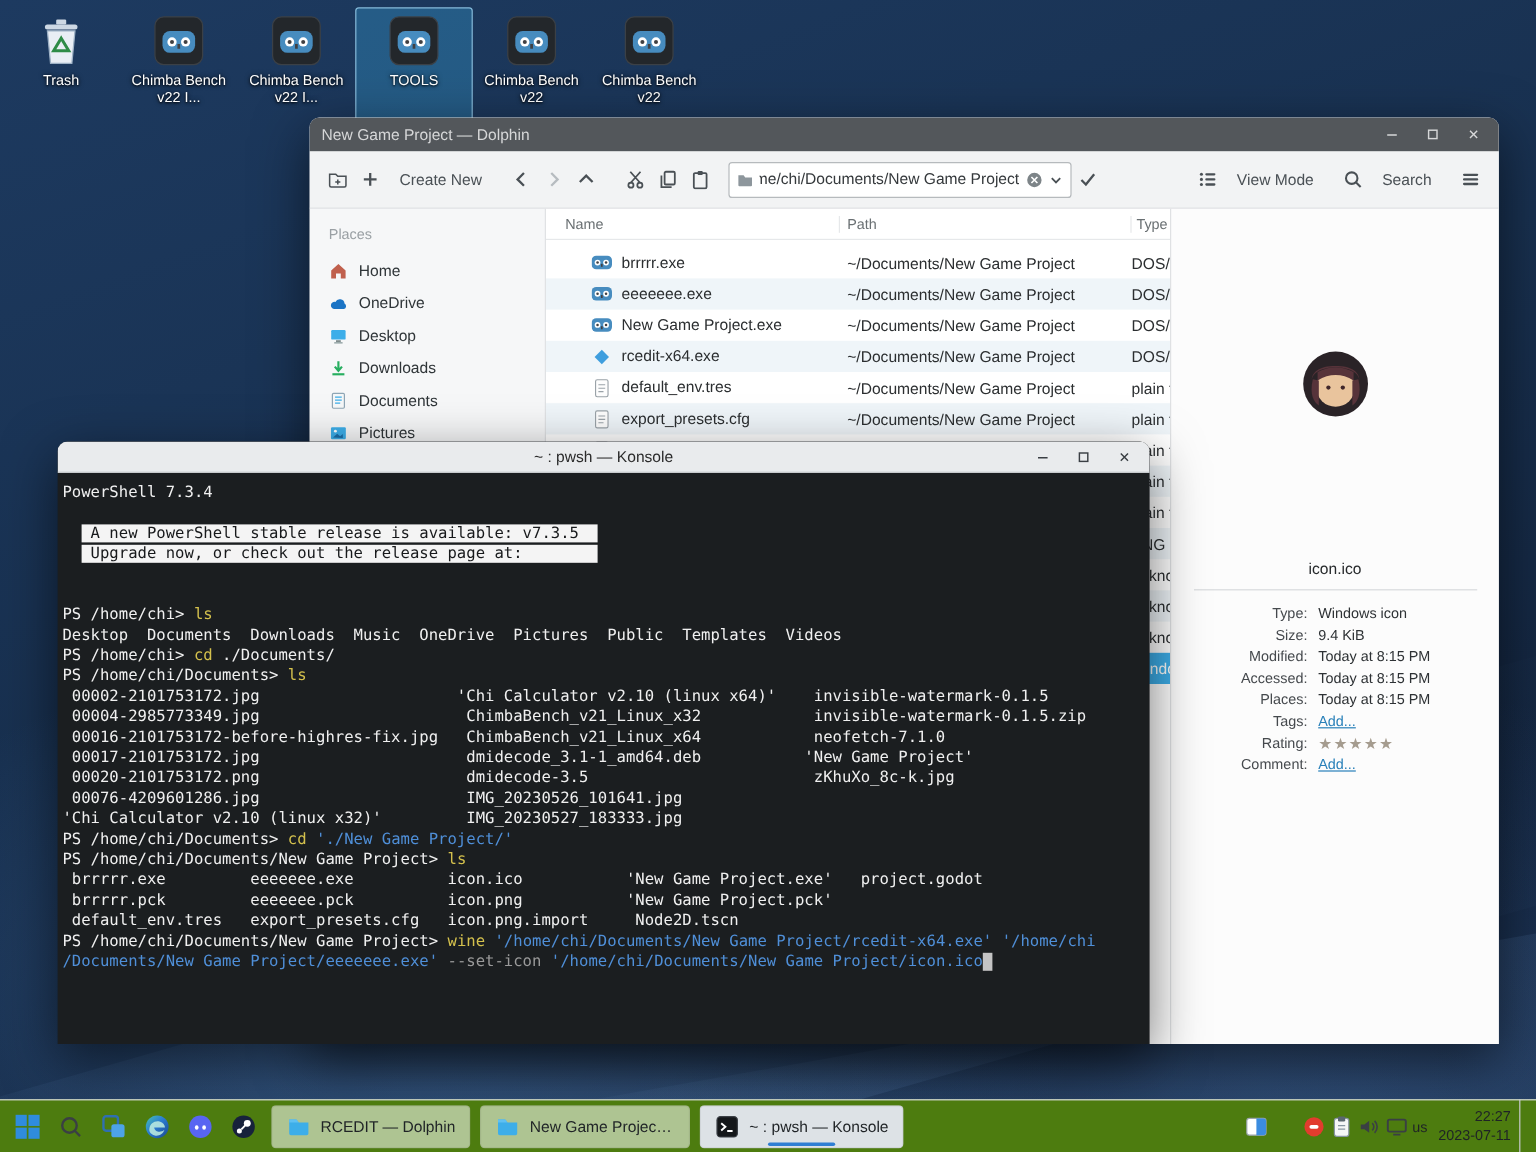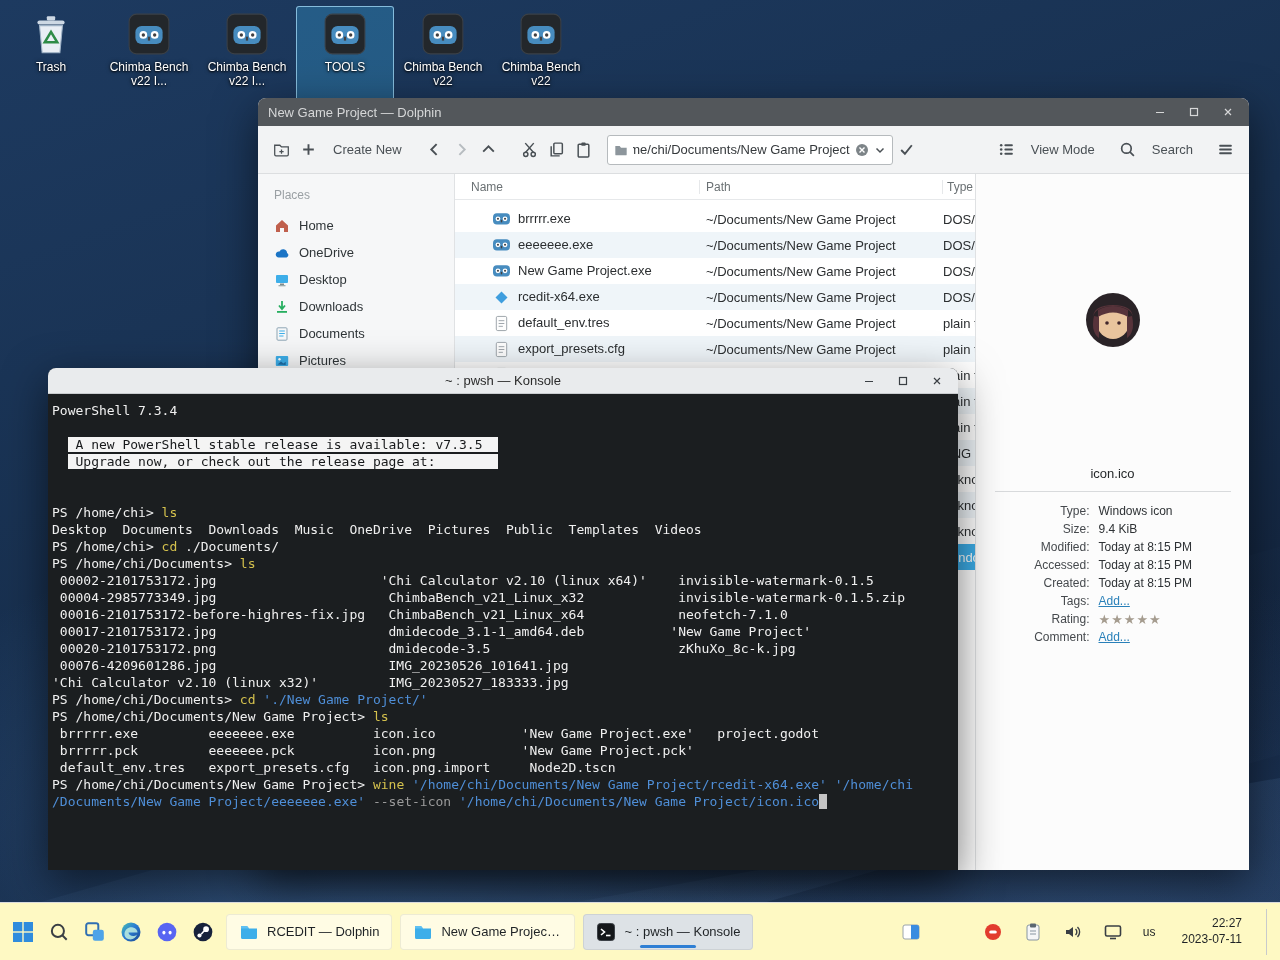--- a/index.html
+++ b/index.html
@@ -84,31 +84,31 @@
 .term{flex:1;padding:8px 0 0 4px;font-family:"DejaVu Sans Mono",monospace;font-size:13px;line-height:17px;overflow:hidden}
 .tl{white-space:pre;height:17px}
 .t-fg{color:#f0f0f0}
 .t-cmd{color:#d4c14d}
 .t-str{color:#4f8fd8}
 .t-par{color:#9a9a9a}
 .t-box{background:#f4f4f4;color:#17191b}
 .t-cursor{background:#c4c4c4;color:#1b1e20}
 
 
-.taskbar{position:absolute;left:0;right:0;bottom:0;height:58px;background:#fef9c3;border-top:1px solid #d9dbdd;display:flex;align-items:center;z-index:10}
+.taskbar{position:absolute;left:0;right:0;bottom:0;height:44px;background:#4d7c0f;border-top:1px solid #d9dbdd;display:flex;align-items:center;z-index:10}
 .tb-left{display:flex;align-items:center;gap:6px;padding-left:8px}
 .tb-icon{width:30px;height:30px;display:flex;align-items:center;justify-content:center;border-radius:4px}
 .tb-icon svg{width:22px;height:22px}
 .task-btn{display:flex;align-items:center;gap:8px;height:36px;padding:0 12px;margin-left:8px;border-radius:4px;font-size:13px;color:#1f2326;background:rgba(255,255,255,.55);border:1px solid rgba(0,0,0,.07);position:relative;max-width:175px}
 .task-btn.active{background:#dde2e6}
 .task-btn.active::after{content:"";position:absolute;left:50%;transform:translateX(-50%);bottom:1px;width:56px;height:3px;border-radius:2px;background:#2f7fd4}
 .task-ic{width:20px;height:20px;flex:none}
 .task-ic svg{width:100%;height:100%}
 .task-label{white-space:nowrap;overflow:hidden;text-overflow:ellipsis}
-.tb-tray{margin-left:auto;display:flex;align-items:center;gap:20px;padding-right:8px;color:#1f2326}
+.tb-tray{margin-left:auto;display:flex;align-items:center;gap:3px;padding-right:8px;color:#1f2326}
 .tray-ic{width:20px;height:20px}
 .tray-ic svg{width:100%;height:100%}
 .kbd-layout{font-size:12px}
 .clock{text-align:right;font-size:12px;line-height:1.3;margin-left:6px}
 .show-desktop{width:6px;height:46px;border-left:1px solid #c8cacc;margin-left:4px}
 </style>
 </head>
 <body>
 
 <div class="wallpaper">
@@ -655,21 +655,21 @@
           </div>
           <div class="info-row">
             <span class="info-label">Modified:</span>
             <span class="info-value">Today at 8:15 PM</span>
           </div>
           <div class="info-row">
             <span class="info-label">Accessed:</span>
             <span class="info-value">Today at 8:15 PM</span>
           </div>
           <div class="info-row">
-            <span class="info-label">Created:</span>
+            <span class="info-label">Places:</span>
             <span class="info-value">Today at 8:15 PM</span>
           </div>
           <div class="info-row">
             <span class="info-label">Tags:</span>
             <span class="info-value link">Add...</span>
           </div>
           <div class="info-row">
             <span class="info-label">Rating:</span>
             <span class="info-value stars">★★★★★</span>
           </div>

